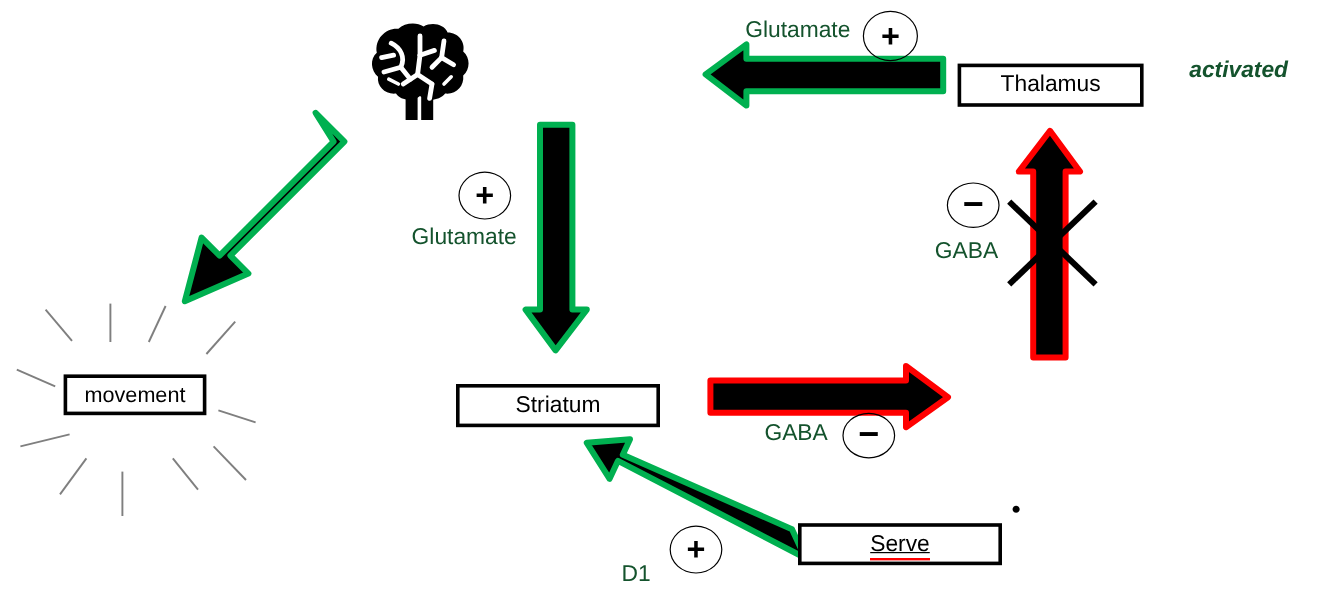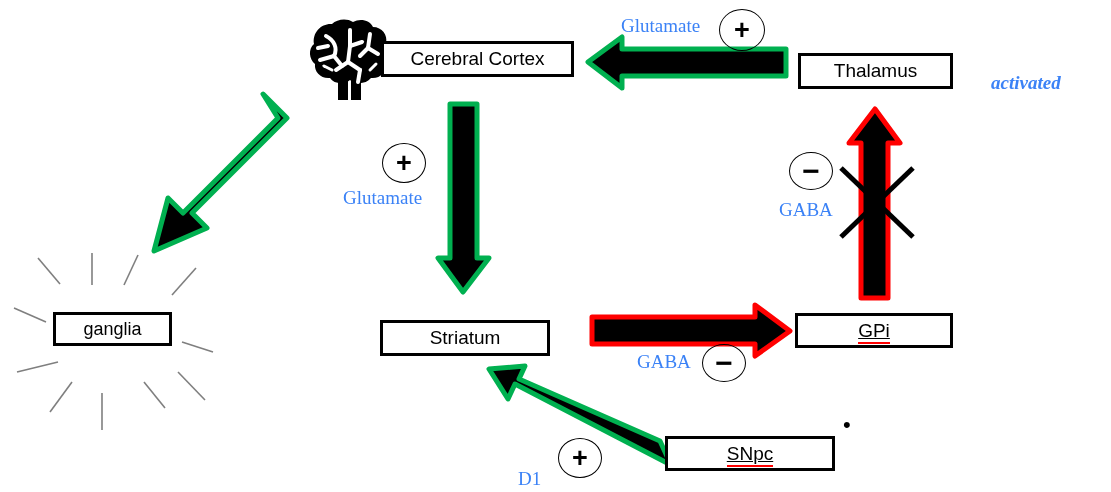--- a/index.html
+++ b/index.html
@@ -41,23 +41,23 @@
     content: "";
     position: absolute;
     left: 0;
     right: 0;
     bottom: -2px;
     height: 2px;
     background: #ff0000;
   }
   .label-text {
     position: absolute;
-    color: #3b82f6;
+    color: #14532d;
     font-size: 19px;
-    font-family: Liberation Serif, serif;
+    font-family: Liberation Sans, sans-serif;
     white-space: nowrap;
     z-index: 35;
   }
   .label-italic {
     font-style: italic;
     font-weight: bold;
   }
   .sign-circle {
     position: absolute;
     box-sizing: border-box;
@@ -179,42 +179,36 @@
       <path d="M 861,298 L 861,143 L 849,143 L 875,109 L 900,143 L 888,143 L 888,298 Z" fill="#000000" stroke="#FF0000" stroke-width="5" stroke-linejoin="round"></path>
     </g>
 
     <g stroke="#000000" stroke-width="5" stroke-linecap="butt">
       <line x1="841" y1="168" x2="913" y2="237"></line>
       <line x1="913" y1="168" x2="841" y2="237"></line>
     </g>
 
   </svg>
 
-  <div class="node-box" style="left:381px; top:41px; width:193px; height:36px;">
-    <span>Cerebral Cortex</span>
-  </div>
 
   <div class="node-box" style="left:798px; top:53px; width:155px; height:36px;">
     <span>Thalamus</span>
   </div>
 
   <div class="node-box" style="left:380px; top:320px; width:170px; height:36px;">
     <span>Striatum</span>
   </div>
 
-  <div class="node-box" style="left:795px; top:313px; width:158px; height:35px;">
-    <span class="underlined spell-underline">GPi</span>
-  </div>
 
   <div class="node-box" style="left:665px; top:436px; width:170px; height:35px;">
-    <span class="underlined spell-underline">SNpc</span>
+    <span class="underlined spell-underline">Serve</span>
   </div>
 
   <div class="node-box" style="left:53px; top:312px; width:119px; height:34px; font-size:18px;">
-    <span>ganglia</span>
+    <span>movement</span>
   </div>
 
   <div class="label-text" style="left:621px; top:15px;">Glutamate</div>
   <div class="sign-circle plus" style="left:719px; top:9px; width:46px; height:42px;">
     <span>+</span>
   </div>
 
   <div class="sign-circle plus" style="left:382px; top:143px; width:44px; height:40px;">
     <span>+</span>
   </div>
@@ -228,21 +222,21 @@
   <div class="sign-circle minus" style="left:789px; top:152px; width:44px; height:38px;">
     <span>−</span>
   </div>
   <div class="label-text" style="left:779px; top:199px;">GABA</div>
 
   <div class="label-text" style="left:518px; top:468px;">D1</div>
   <div class="sign-circle plus" style="left:558px; top:438px; width:44px; height:40px;">
     <span>+</span>
   </div>
 
-  <div class="label-text label-italic" style="left:991px; top:72px;text-align:right;">activated</div>
+  <div class="label-text label-italic" style="left:991px; top:48px;text-align:right;">activated</div>
 
   <div class="bullet-block" style="left:843px; top:413px;">
     <div class="bullet-row">
       <span class="bullet-dot">•</span>
     </div>
   </div>
 
 </div>
 
 </body></html>

